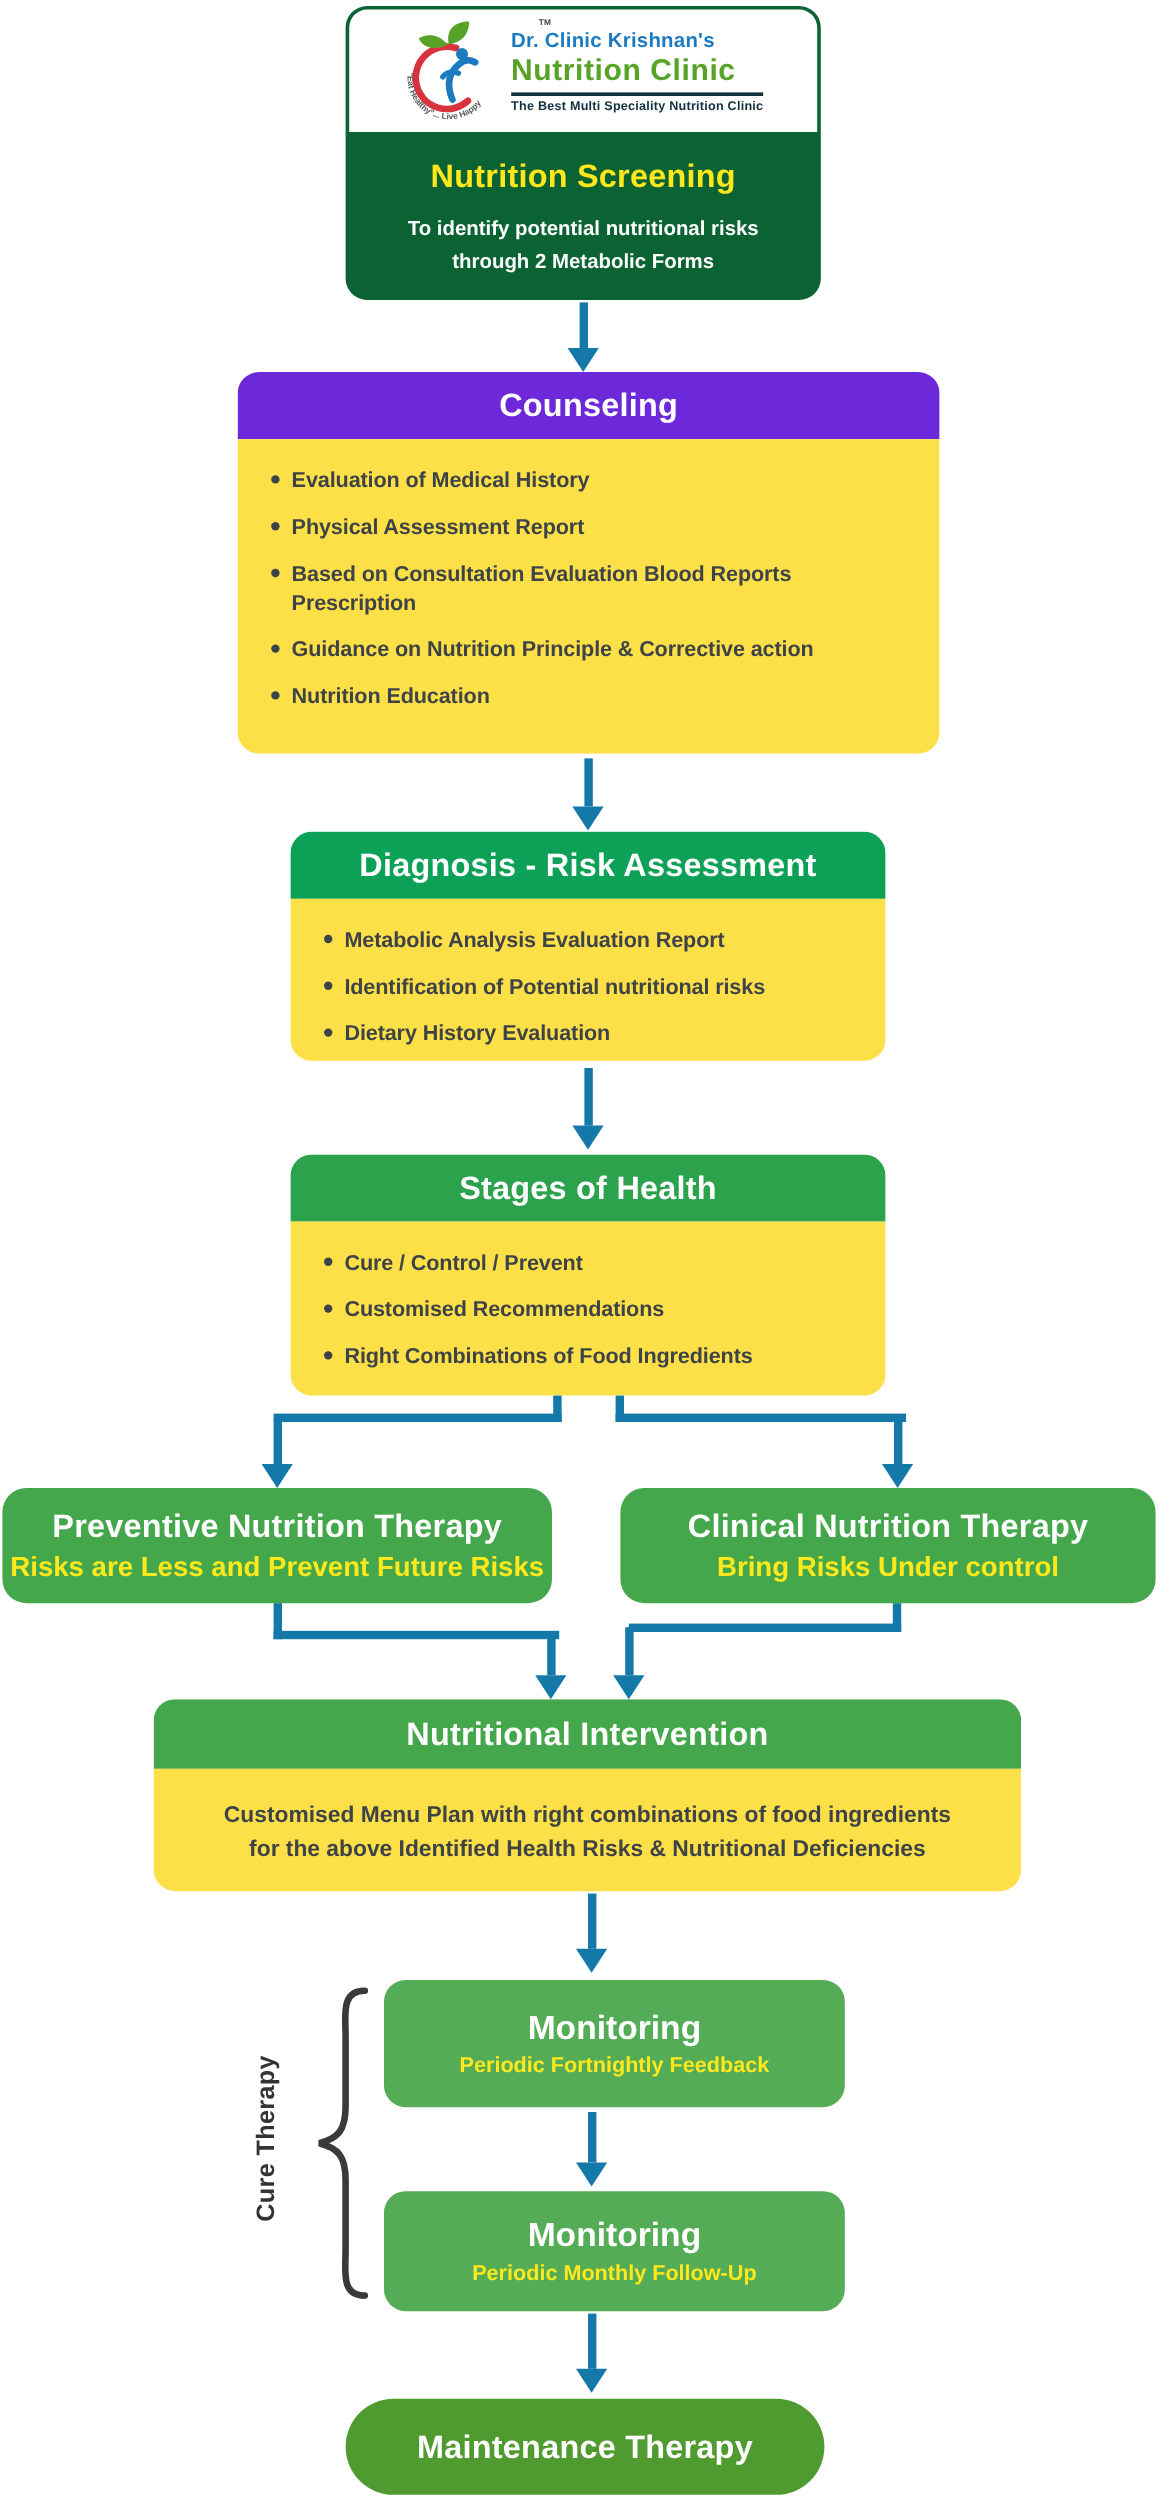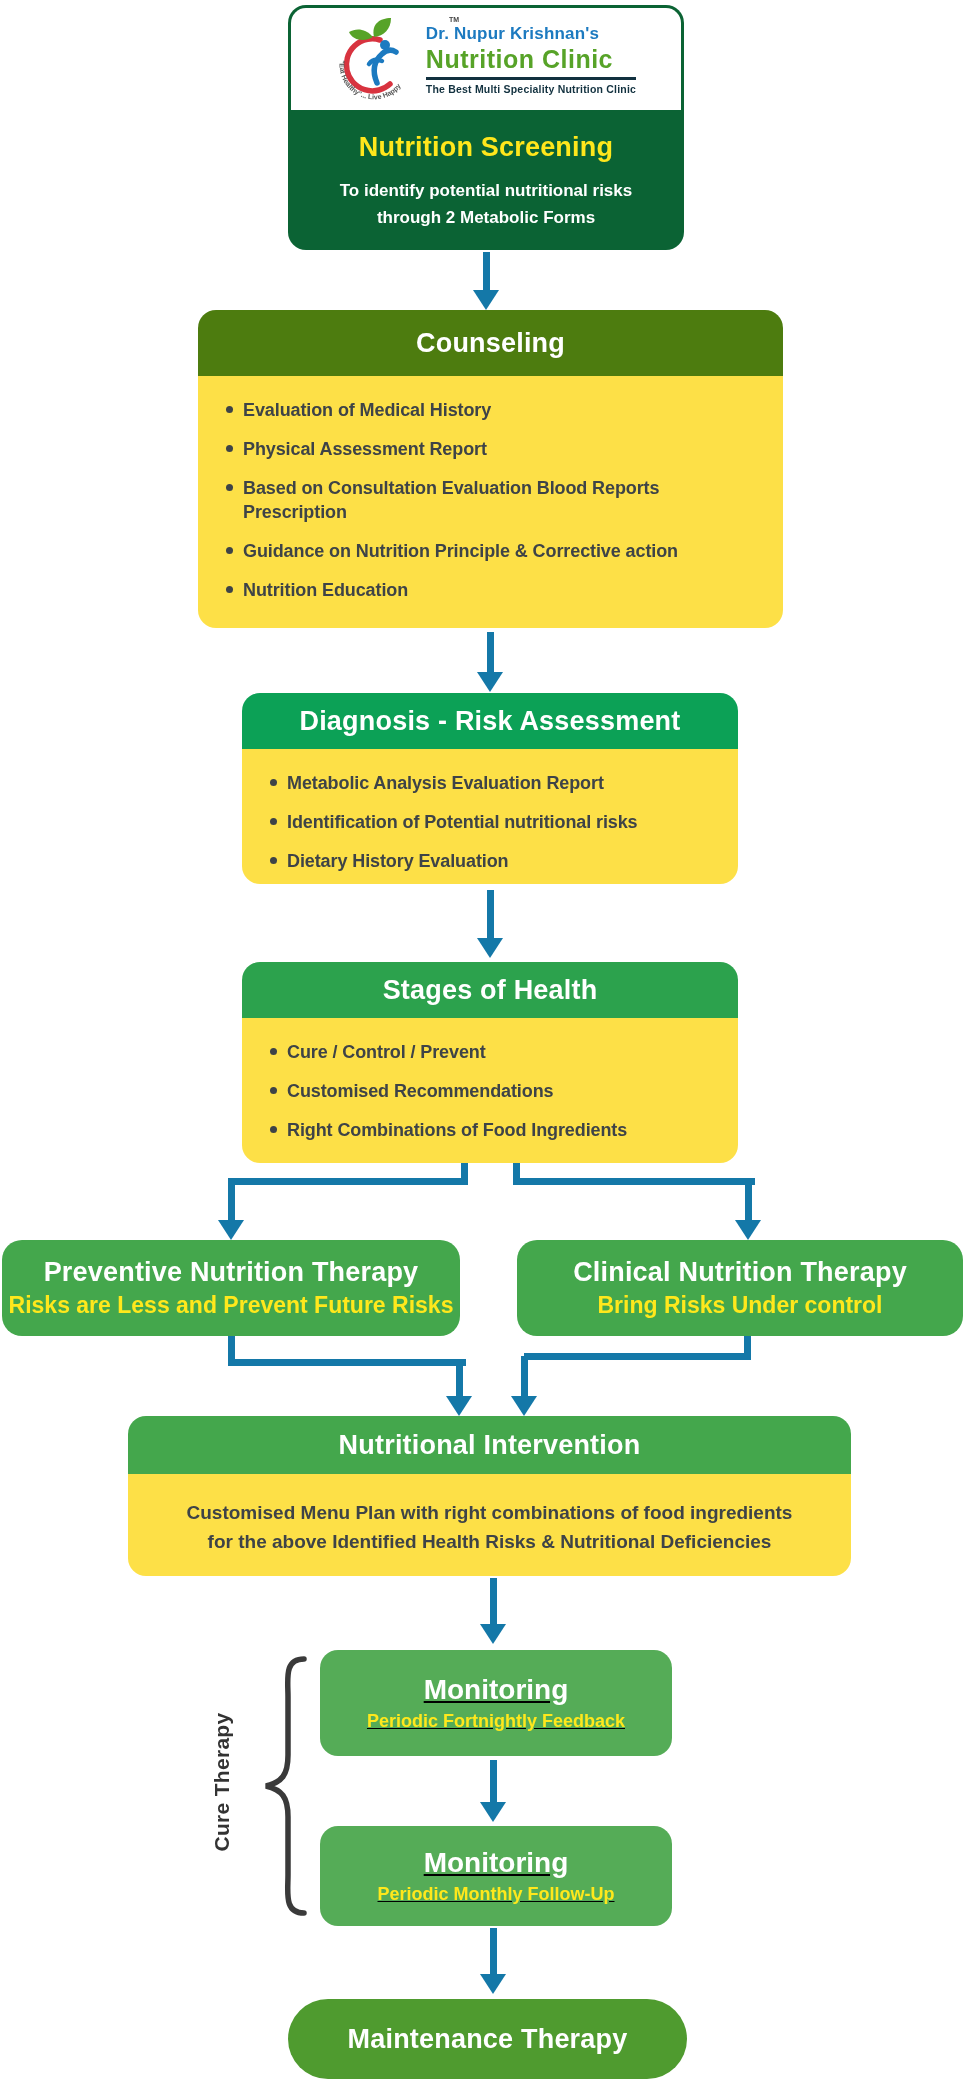--- a/index.html
+++ b/index.html
@@ -29,21 +29,21 @@
   #logo-rule{width:100%;height:3px;background:#12313f;margin:3px 0 3px 0;}
   #logo-tag{font-size:10.5px;font-weight:bold;color:#12313f;letter-spacing:.2px;}
   #logo-tm{position:absolute;left:158px;top:8px;font-size:7px;font-weight:bold;color:#444;}
   #screen-content{padding-top:22px;text-align:center;}
   #screen-title{color:#ffe71c;font-size:27px;font-weight:bold;letter-spacing:.2px;}
   .screen-sub{color:#ffffff;font-size:17px;font-weight:bold;line-height:1.6;}
   #screen-sub-wrap{margin-top:14px;}
 
   
   #counseling{left:198px;top:310px;width:585px;height:318px;}
-  #counseling .hd{height:66px;background:#4d7c0f;}
+  #counseling .hd{height:56px;background:#6d28d9;}
 
   
   #diagnosis{left:242px;top:693px;width:496px;height:191px;}
   #diagnosis .hd{height:56px;background:#0ca156;}
 
   
   #stages{left:242px;top:962px;width:496px;height:201px;}
   #stages .hd{height:56px;background:#2ca24d;}
 
   
@@ -53,21 +53,21 @@
   .therapy .t1{color:#ffffff;font-size:27px;font-weight:bold;letter-spacing:.2px;}
   .therapy .t2{color:#ffe81c;font-size:23px;font-weight:bold;margin-top:4px;}
 
   
   #intervention{left:128px;top:1416px;width:723px;height:160px;}
   #intervention .hd{height:58px;background:#44a74c;}
   #intervention .bd{text-align:center;padding-top:24px;}
   #intervention .bd div{font-size:19px;font-weight:bold;color:#3e4347;line-height:1.55;}
 
   
-  .monitor{position:absolute;left:320px;width:352px;background:#55ac57;border-radius:18px;display:flex;flex-direction:column;align-items:center;justify-content:center;text-decoration:underline;}
+  .monitor{position:absolute;left:320px;width:384px;background:#55ac57;border-radius:18px;display:flex;flex-direction:column;align-items:center;justify-content:center;}
   #monitor1{top:1650px;height:106px;}
   #monitor2{top:1826px;height:100px;}
   .monitor .t1{color:#ffffff;font-size:28px;font-weight:bold;}
   .monitor .t2{color:#ffe81c;font-size:18px;font-weight:bold;margin-top:5px;}
 
   
   #maintenance{position:absolute;left:288px;top:1999px;width:399px;height:80px;background:#4f9b2f;border-radius:40px;display:flex;align-items:center;justify-content:center;color:#fff;font-size:27px;font-weight:bold;letter-spacing:.2px;}
 
   
   #brace{position:absolute;left:258px;top:1655px;}
@@ -87,21 +87,21 @@
         <circle cx="49" cy="29" r="5" fill="#1c7ac0"></circle>
         <path d="M41 67 C36 55 38 45 46 38 C50 34 55 33 60 36" stroke="#1c7ac0" stroke-width="5.5" fill="none" stroke-linecap="round"></path>
         <path d="M46 45 C41 43 36 44 33 48" stroke="#1c7ac0" stroke-width="4.5" fill="none" stroke-linecap="round"></path>
         <path id="mottoPath" d="M4 44 A34 34 0 0 0 72 54" fill="none" stroke="none"></path>
         <text font-size="7" font-weight="bold" fill="#555">
           <textPath href="#mottoPath">"Eat Healthy"... Live Happy</textPath>
         </text>
       </svg>
       <span id="logo-tm">TM</span>
       <div id="logo-text">
-        <span id="logo-name">Dr. Nupur Krishnan's</span>
+        <span id="logo-name">Dr. Clinic Krishnan's</span>
         <span id="logo-clinic">Nutrition Clinic</span>
         <span id="logo-rule"></span>
         <span id="logo-tag">The Best Multi Speciality Nutrition Clinic</span>
       </div>
     </div>
     <div id="screen-content">
       <div id="screen-title">Nutrition Screening</div>
       <div id="screen-sub-wrap">
         <div class="screen-sub">To identify potential nutritional risks</div>
         <div class="screen-sub">through 2 Metabolic Forms</div>

